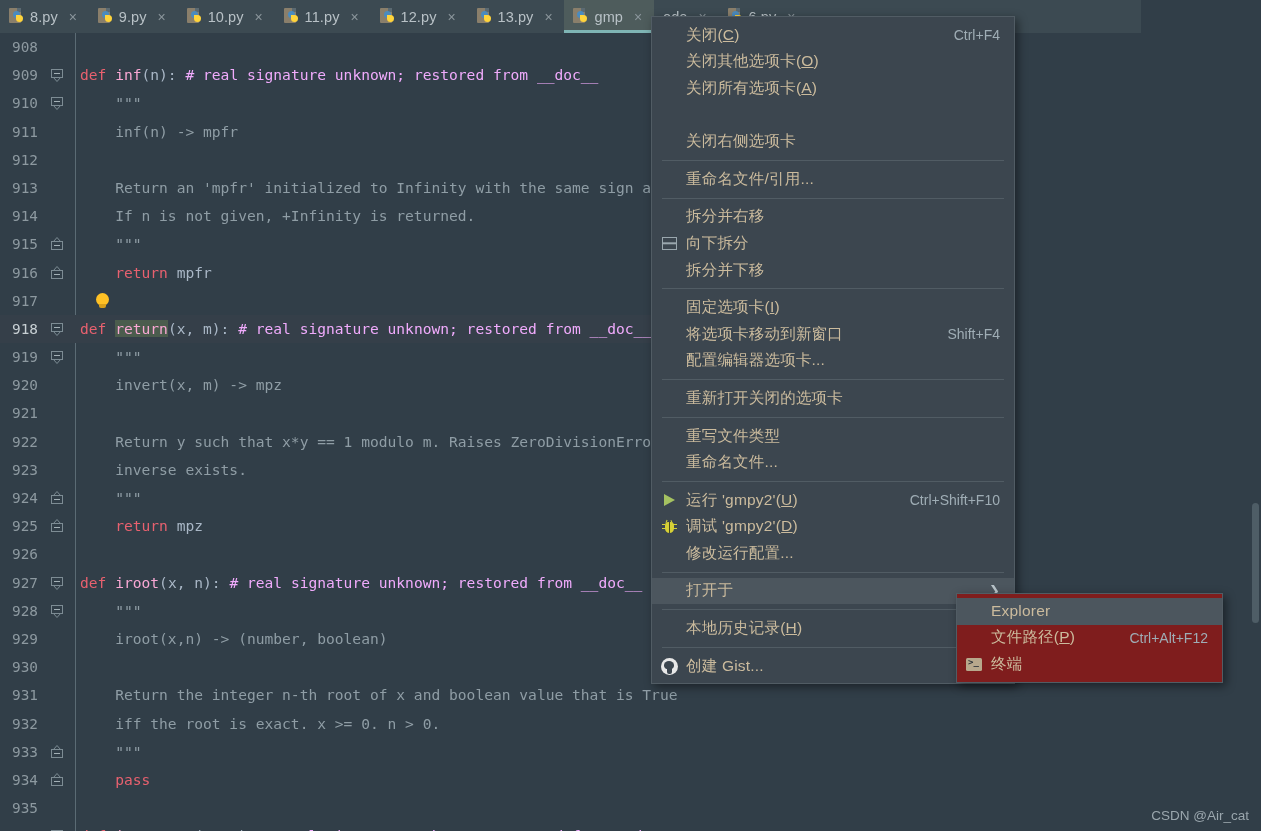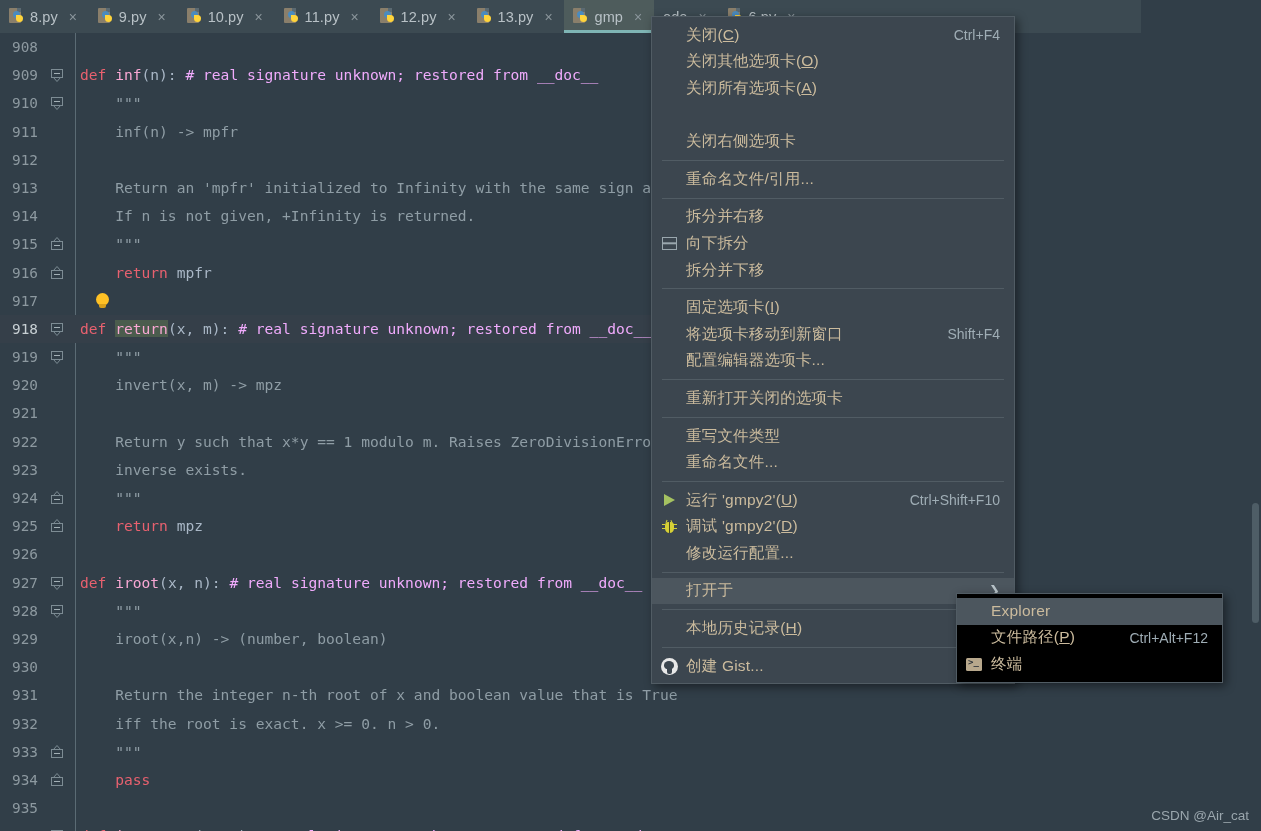--- a/index.html
+++ b/index.html
@@ -170,21 +170,21 @@
     width:16px;height:13px;background:#b8a88c;border-radius:1.5px;position:relative;
   }
   .ico-term::before{
     content:">_";position:absolute;left:2px;top:-1px;color:#2b3138;font-size:9px;
     font-family:"DejaVu Sans Mono","Liberation Mono",monospace;font-weight:bold;
   }
 
   
   .submenu{
     position:absolute;left:956px;top:593px;width:267px;
-    background:#000000;border:1px solid #515c64;
+    background:#7f1d1d;border:1px solid #515c64;
     box-shadow:3px 3px 9px rgba(0,0,0,.45);
     padding:4px 0 4px 0;box-sizing:border-box;
   }
 
   
   .watermark{
     position:absolute;right:12px;bottom:8px;
     color:#9aa6ad;font-size:13.5px;
     font-family:"Liberation Sans","DejaVu Sans",sans-serif;
   }

